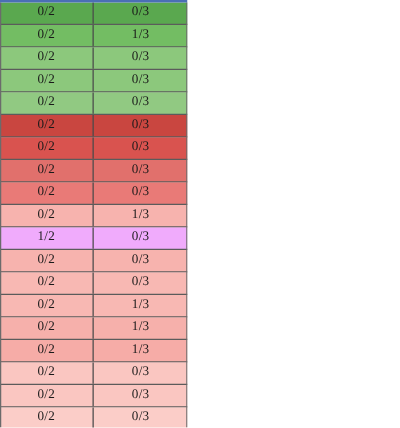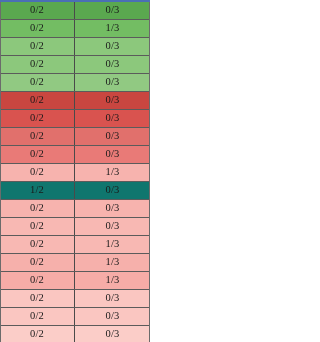--- a/index.html
+++ b/index.html
@@ -111,21 +111,21 @@
         <div class="cell col-right">0/3</div>
       </div>
       <div class="row" style="background: rgb(233, 122, 119); height: 18px;">
         <div class="cell col-left">0/2</div>
         <div class="cell col-right">0/3</div>
       </div>
       <div class="row" style="background: rgb(247, 179, 174); height: 18px;">
         <div class="cell col-left">0/2</div>
         <div class="cell col-right">1/3</div>
       </div>
-      <div class="row" style="background: #0f766e; height: 18px;">
+      <div class="row" style="background: #f0abfc; height: 18px;">
         <div class="cell col-left">1/2</div>
         <div class="cell col-right">0/3</div>
       </div>
       <div class="row" style="background: rgb(247, 179, 174); height: 18px;">
         <div class="cell col-left">0/2</div>
         <div class="cell col-right">0/3</div>
       </div>
       <div class="row" style="background: rgb(248, 184, 179); height: 18px;">
         <div class="cell col-left">0/2</div>
         <div class="cell col-right">0/3</div>

